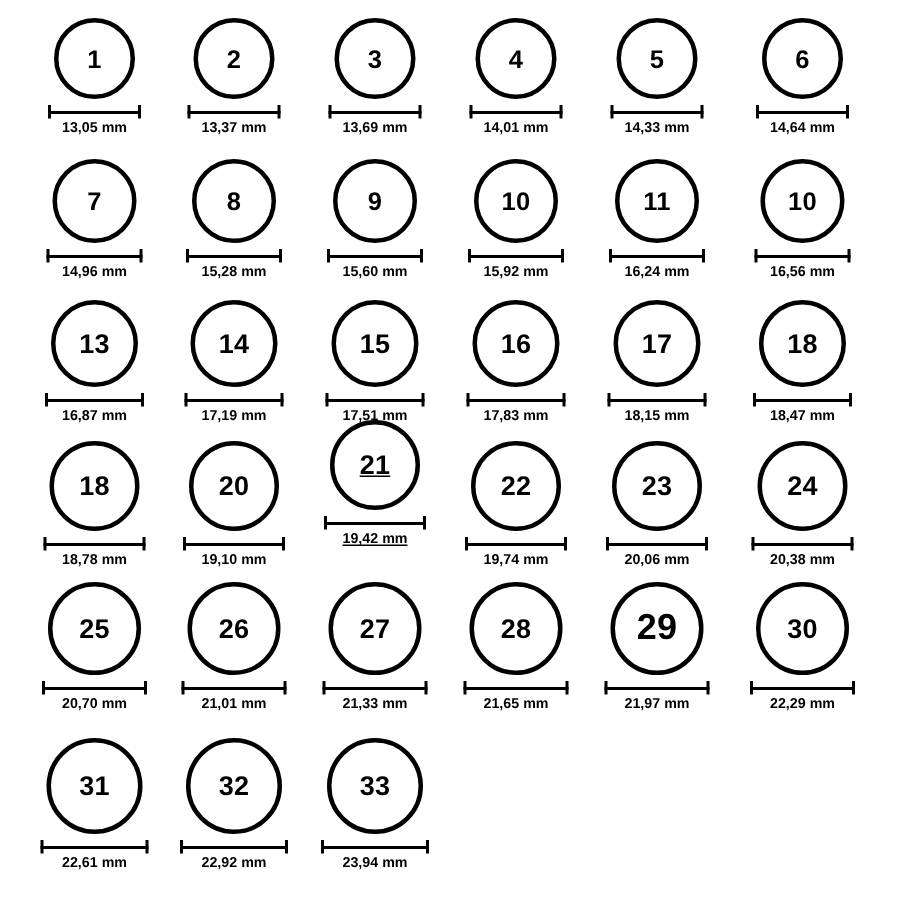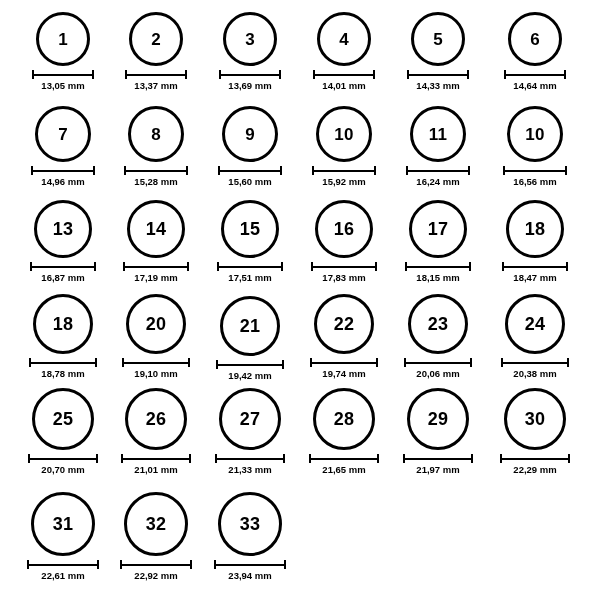--- a/index.html
+++ b/index.html
@@ -288,21 +288,21 @@
       <div class="ring" style="width: 60px; height: 60px;">
         <span class="ring-label" style="font-size: 18px;">20</span>
       </div>
       <div class="measure" style="width: 68px;">
         <div class="bar"></div>
         <div class="tick left"></div>
         <div class="tick right"></div>
       </div>
       <div class="mm">19,10 mm</div>
     </div>
-    <div class="cell" style="left: 210px; top: 296px; width: 80px;">
+    <div class="cell" style="left: 210px; top: 280px; width: 80px; text-decoration: underline;">
       <div class="ring" style="width: 60px; height: 60px;">
         <span class="ring-label" style="font-size: 18px;">21</span>
       </div>
       <div class="measure" style="width: 68px;">
         <div class="bar"></div>
         <div class="tick left"></div>
         <div class="tick right"></div>
       </div>
       <div class="mm">19,42 mm</div>
     </div>
@@ -378,21 +378,21 @@
       </div>
       <div class="measure" style="width: 70px;">
         <div class="bar"></div>
         <div class="tick left"></div>
         <div class="tick right"></div>
       </div>
       <div class="mm">21,65 mm</div>
     </div>
     <div class="cell" style="left: 398px; top: 388px; width: 80px;">
       <div class="ring" style="width: 62px; height: 62px;">
-        <span class="ring-label" style="font-size: 18px;">29</span>
+        <span class="ring-label" style="font-size: 24px;">29</span>
       </div>
       <div class="measure" style="width: 70px;">
         <div class="bar"></div>
         <div class="tick left"></div>
         <div class="tick right"></div>
       </div>
       <div class="mm">21,97 mm</div>
     </div>
     <div class="cell" style="left: 495px; top: 388px; width: 80px; text-align: right;">
       <div class="ring" style="width: 62px; height: 62px;">

